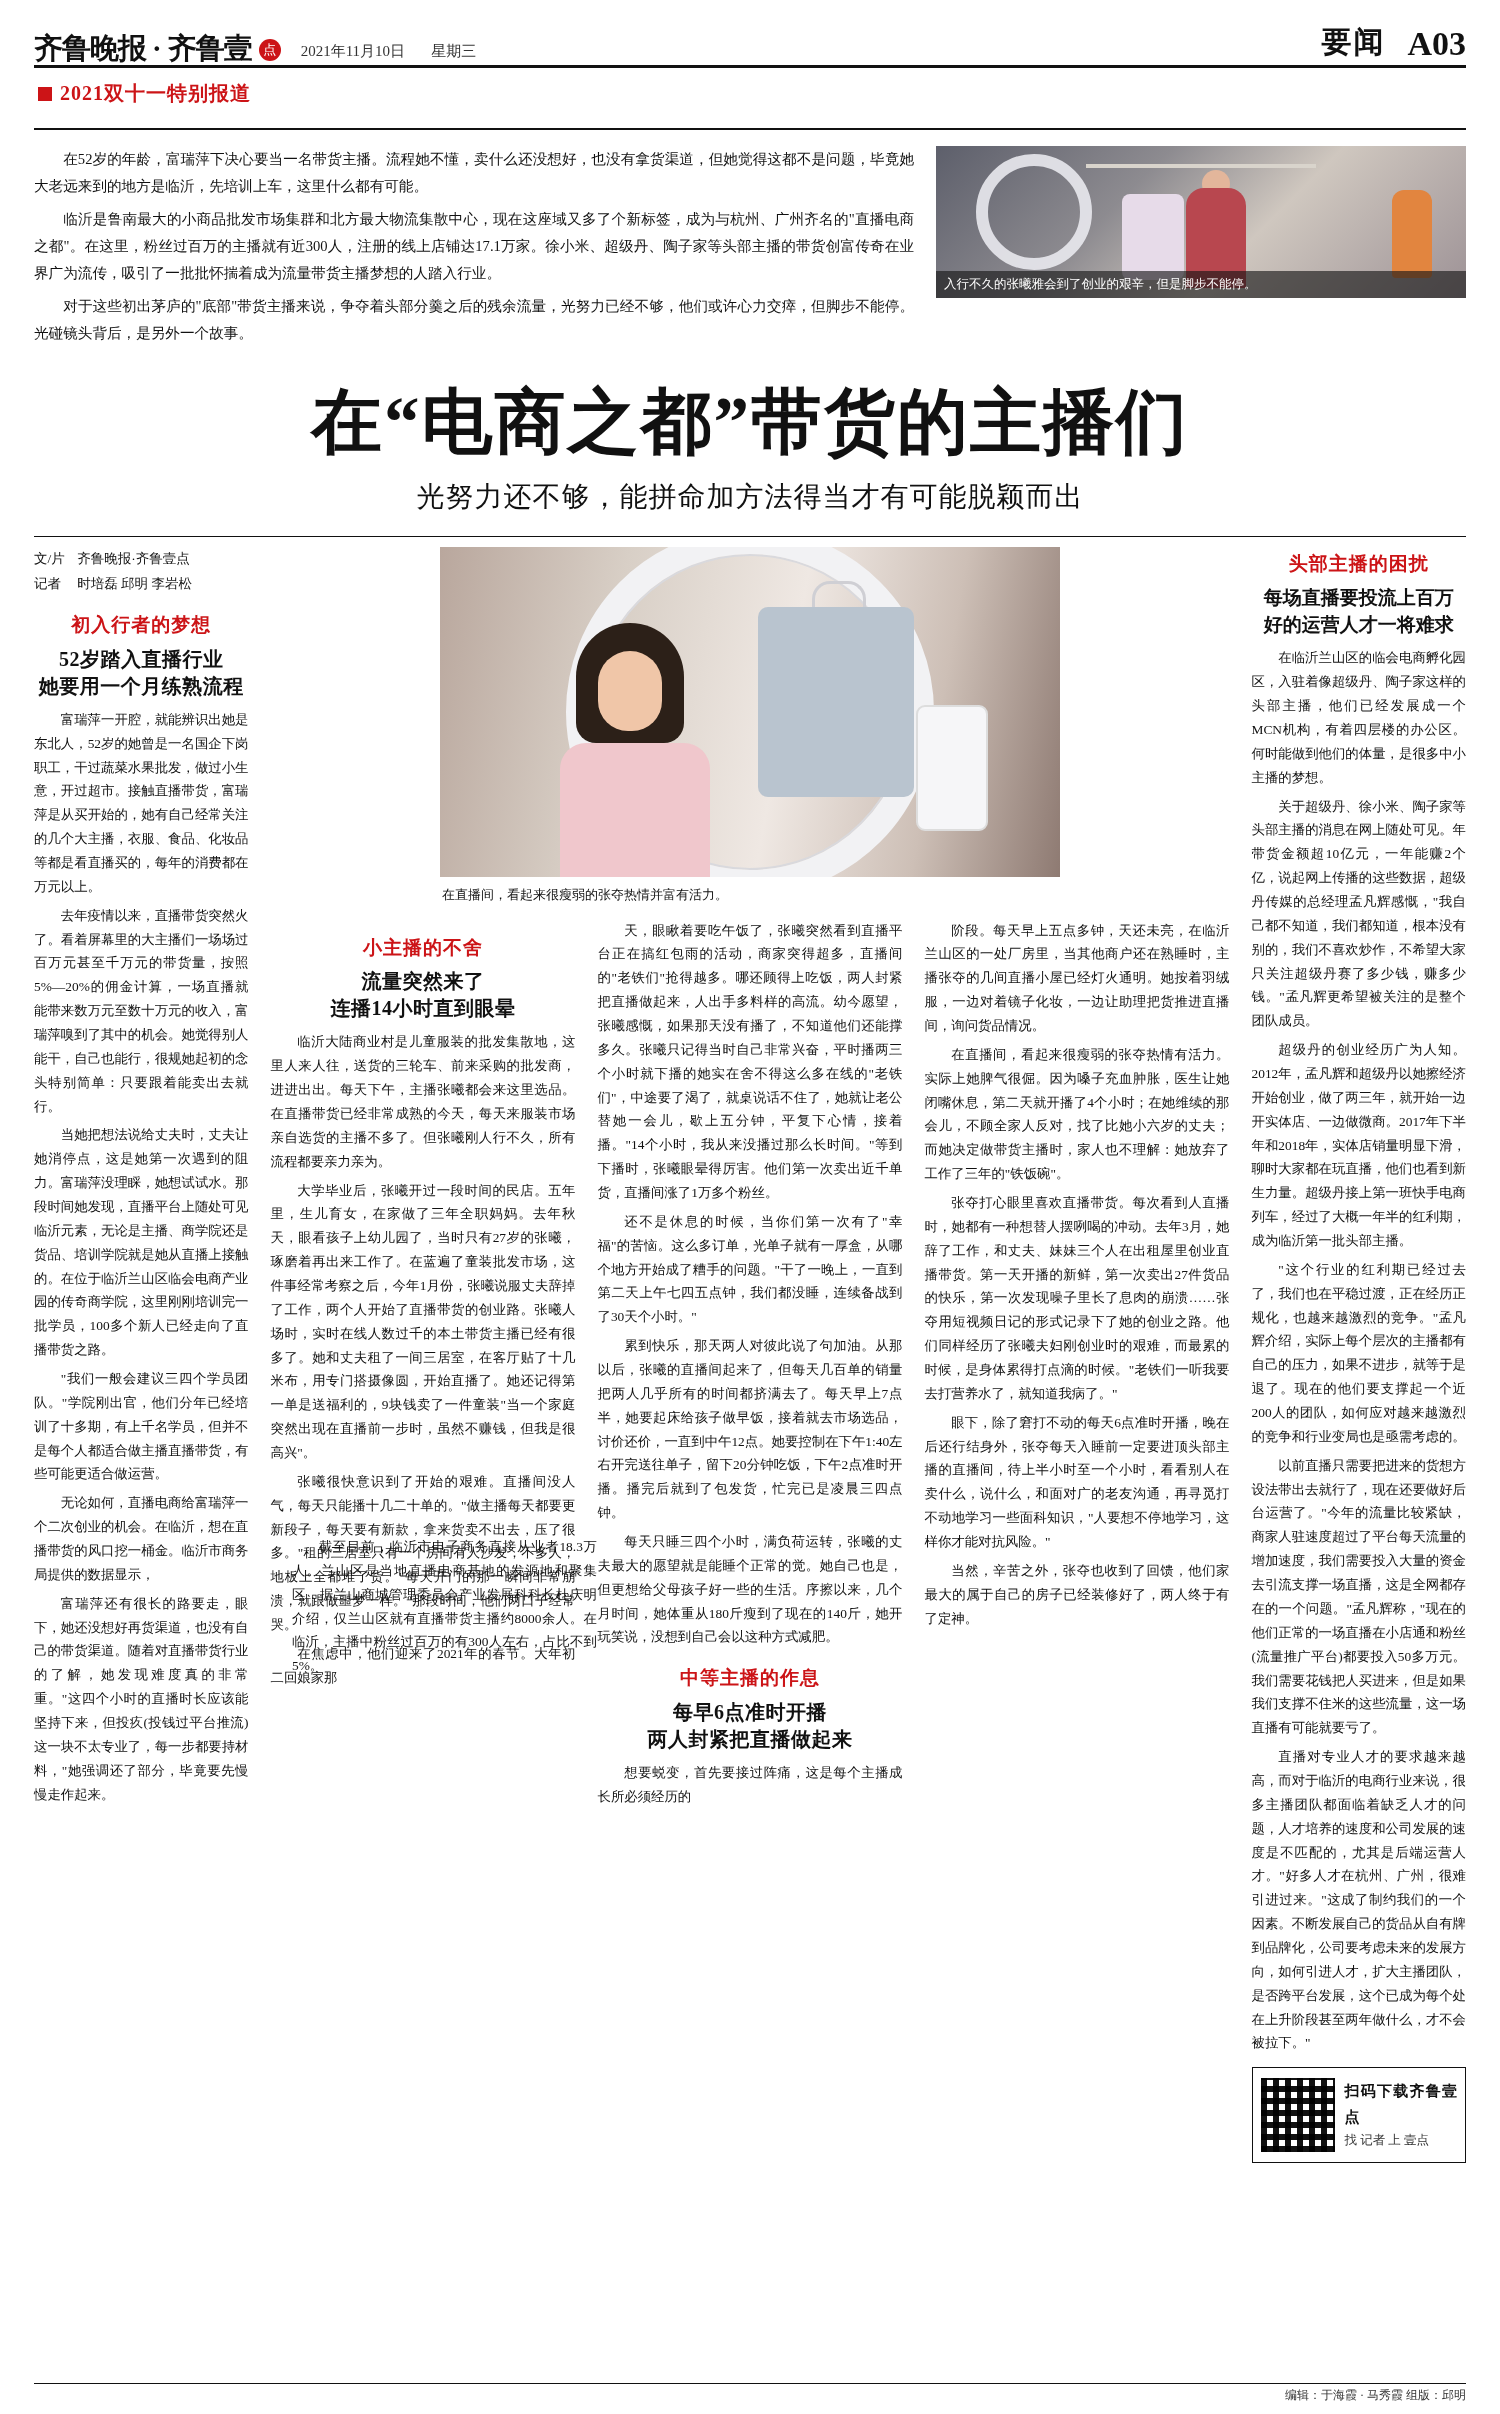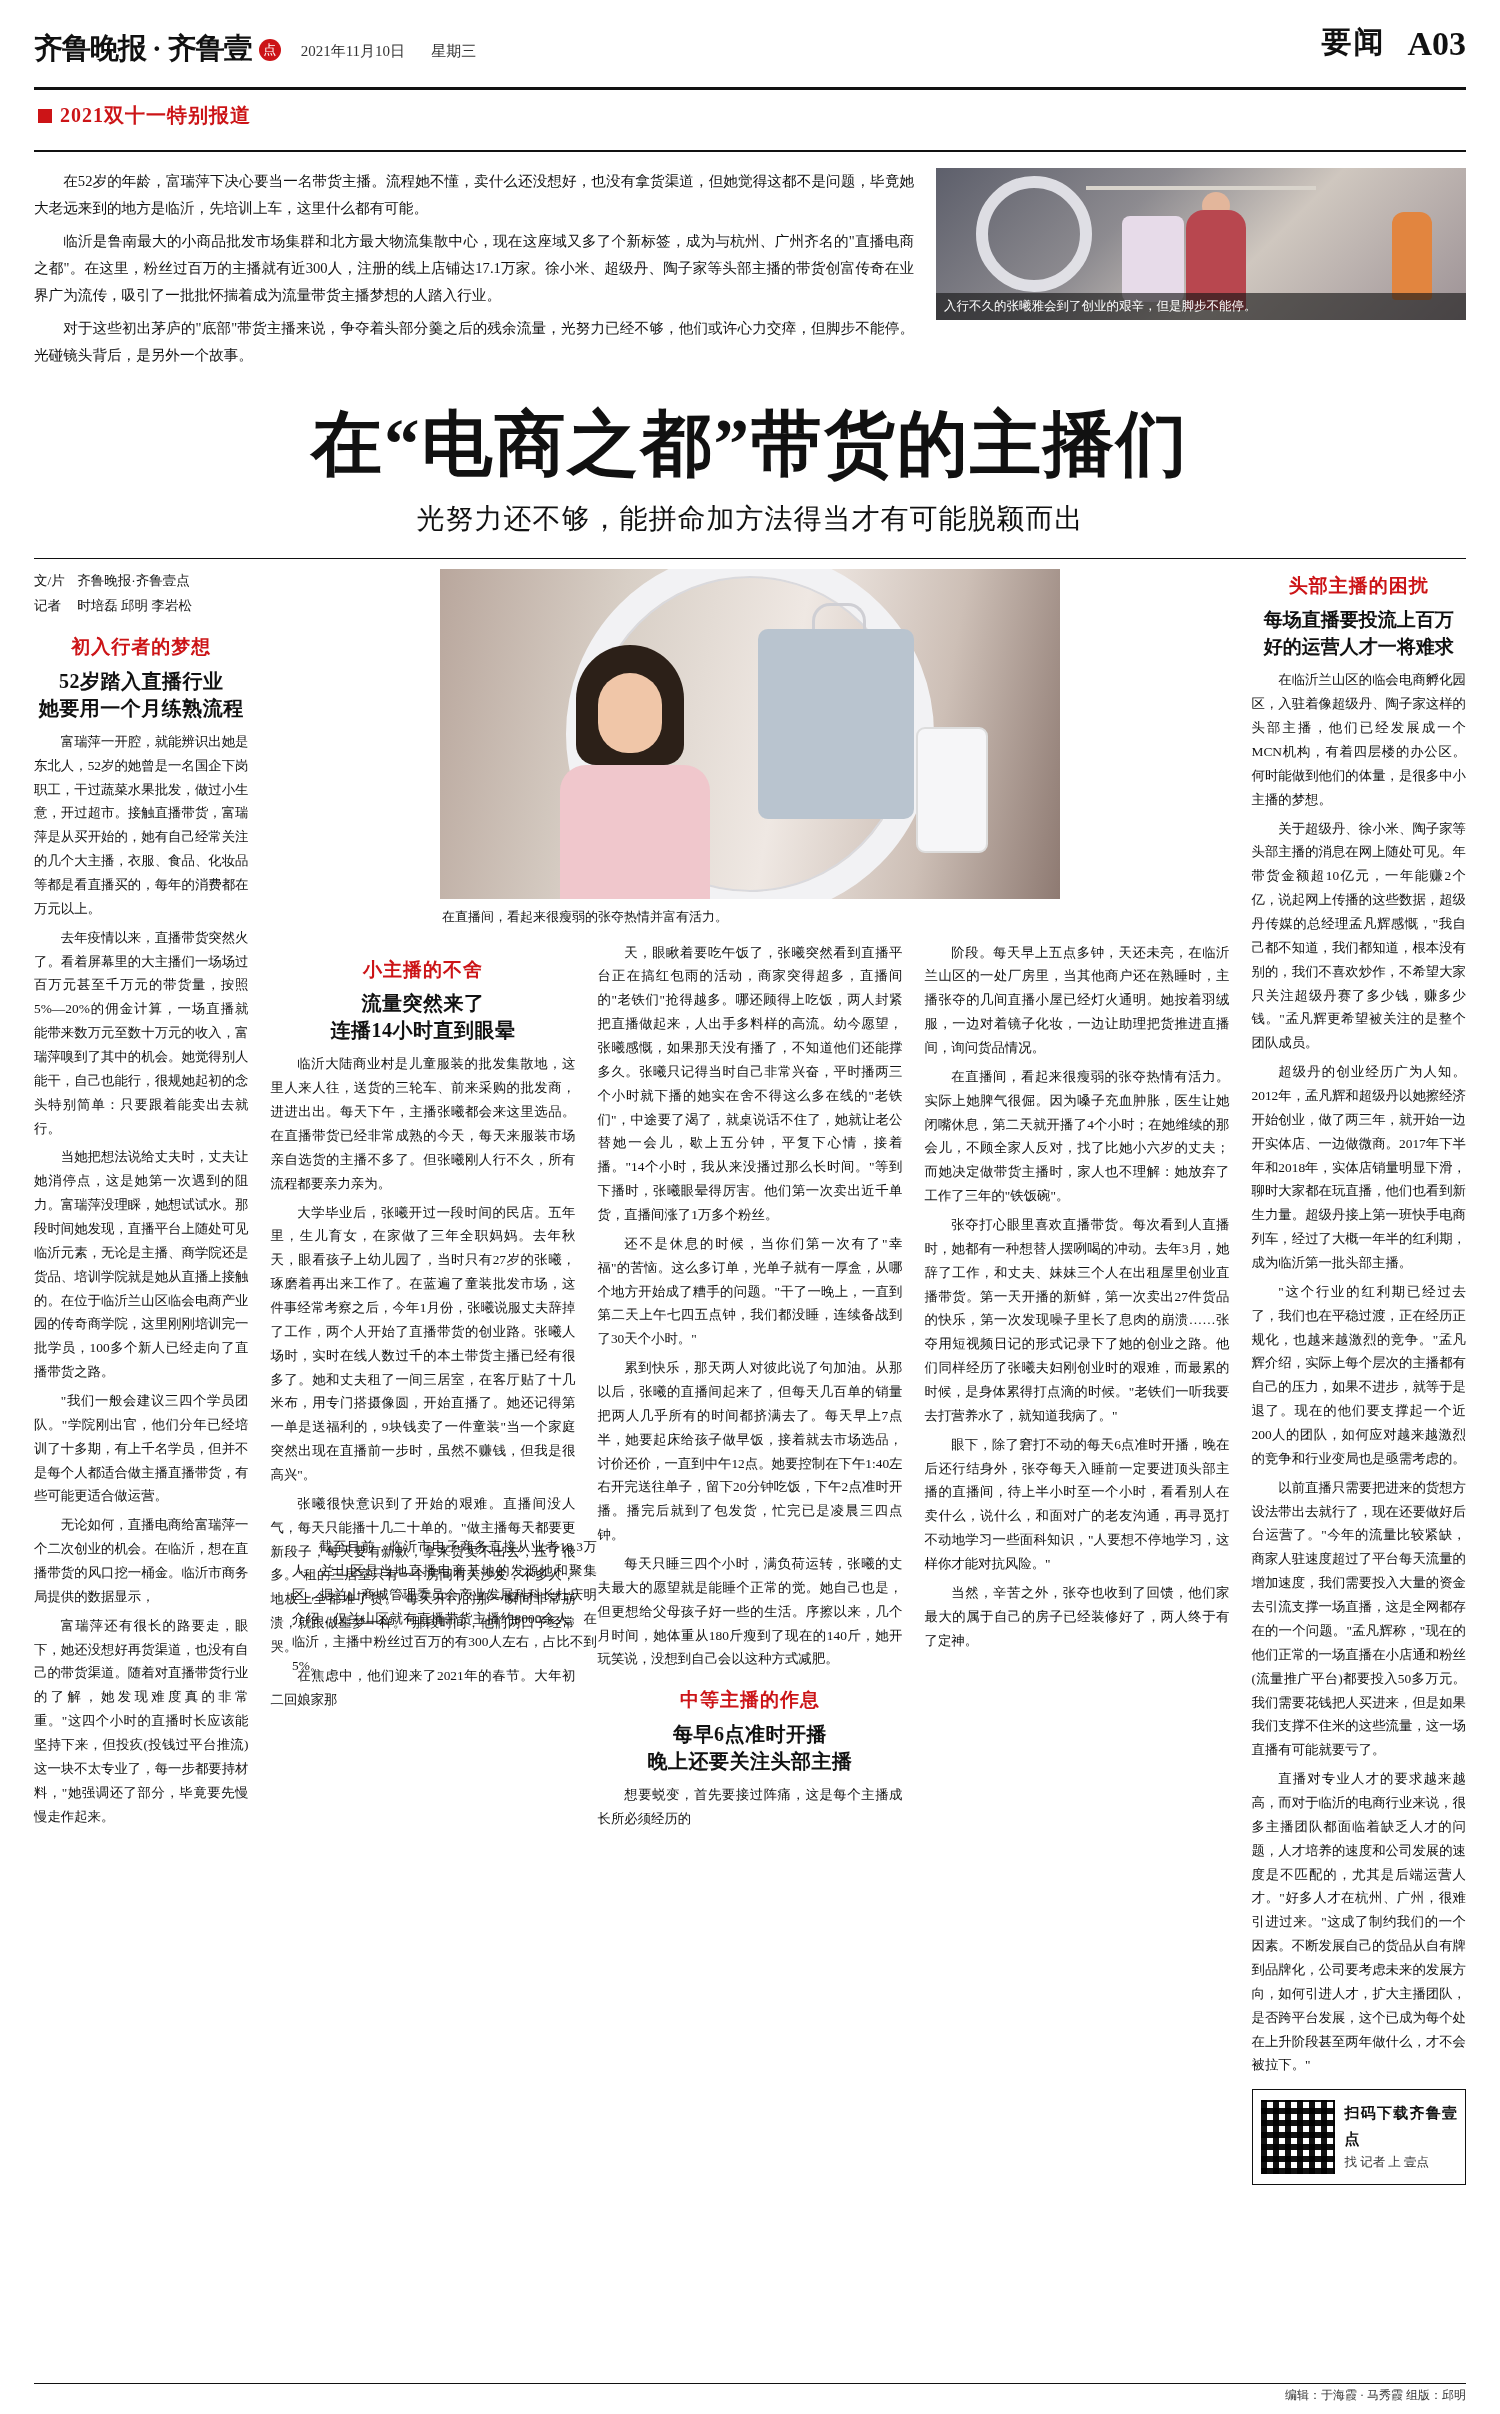--- a/index.html
+++ b/index.html
@@ -1,20 +1,20 @@
 <!DOCTYPE html>
 <html><head>
 <meta charset="utf-8">
 <style>
   html,body{margin:0;padding:0;background:#fff;}
   body{width:1500px;height:2414px;font-family:"Liberation Serif",serif;color:#111;position:relative;}
   .page{width:1500px;height:2414px;position:relative;box-sizing:border-box;padding:0 34px;}
 
   
-  .masthead{display:flex;align-items:flex-end;padding-top:22px;border-bottom:3px solid #111;padding-bottom:24px;}
+  .masthead{display:flex;align-items:flex-end;padding-top:22px;border-bottom:3px solid #111;padding-bottom:2px;}
   .logo-block{display:flex;align-items:flex-end;gap:6px;}
   .logo-qlwb{font-family:"Liberation Serif",serif;font-weight:bold;font-size:29px;letter-spacing:-1px;color:#111;line-height:1;}
   .logo-dot{font-size:29px;font-weight:bold;line-height:1;}
   .logo-qlyd{font-weight:bold;font-size:29px;color:#111;line-height:1;letter-spacing:-1px;}
   .logo-circle{display:inline-block;width:22px;height:22px;border-radius:50%;background:#cc1417;color:#fff;font-size:13px;line-height:22px;text-align:center;margin-left:1px;position:relative;top:-2px;}
   .masthead-date{font-size:15px;color:#333;margin-left:20px;padding-bottom:2px;text-align:right;}
   .masthead-week{font-size:15px;color:#333;margin-left:26px;padding-bottom:2px;}
   .masthead-right{margin-left:auto;display:flex;align-items:flex-end;gap:22px;}
   .masthead-section{font-size:30px;font-weight:bold;letter-spacing:2px;}
   .masthead-page{font-size:34px;font-weight:bold;font-family:"Liberation Serif",serif;}
@@ -186,21 +186,21 @@
           <p>张曦很快意识到了开始的艰难。直播间没人气，每天只能播十几二十单的。"做主播每天都要更新段子，每天要有新款，拿来货卖不出去，压了很多。"租的三居室只有一个房间有人沙发，不多人，地板上全都堆了货。"每天开门的那一瞬间非常崩溃，就跟做噩梦一样。"那段时间，他们两口子经常哭。</p>
           <p>在焦虑中，他们迎来了2021年的春节。大年初二回娘家那</p>
         </div>
         <div class="mid-col">
           <p>天，眼瞅着要吃午饭了，张曦突然看到直播平台正在搞红包雨的活动，商家突得超多，直播间的"老铁们"抢得越多。哪还顾得上吃饭，两人封紧把直播做起来，人出手多料样的高流。幼今愿望，张曦感慨，如果那天没有播了，不知道他们还能撑多久。张曦只记得当时自己非常兴奋，平时播两三个小时就下播的她实在舍不得这么多在线的"老铁们"，中途要了渴了，就桌说话不住了，她就让老公替她一会儿，歇上五分钟，平复下心情，接着播。"14个小时，我从来没播过那么长时间。"等到下播时，张曦眼晕得厉害。他们第一次卖出近千单货，直播间涨了1万多个粉丝。</p>
           <p>还不是休息的时候，当你们第一次有了"幸福"的苦恼。这么多订单，光单子就有一厚盒，从哪个地方开始成了糟手的问题。"干了一晚上，一直到第二天上午七四五点钟，我们都没睡，连续备战到了30天个小时。"</p>
           <p>累到快乐，那天两人对彼此说了句加油。从那以后，张曦的直播间起来了，但每天几百单的销量把两人几乎所有的时间都挤满去了。每天早上7点半，她要起床给孩子做早饭，接着就去市场选品，讨价还价，一直到中午12点。她要控制在下午1:40左右开完送往单子，留下20分钟吃饭，下午2点准时开播。播完后就到了包发货，忙完已是凌晨三四点钟。</p>
           <p>每天只睡三四个小时，满负荷运转，张曦的丈夫最大的愿望就是能睡个正常的觉。她自己也是，但更想给父母孩子好一些的生活。序擦以来，几个月时间，她体重从180斤瘦到了现在的140斤，她开玩笑说，没想到自己会以这种方式减肥。</p>
           <div class="sec-head">中等主播的作息</div>
           <div class="sec-sub" style="white-space:pre-line">每早6点准时开播
-晚上还要关注头部主播</div>
+两人封紧把直播做起来</div>
           <p>想要蜕变，首先要接过阵痛，这是每个主播成长所必须经历的</p>
         </div>
         <div class="mid-col">
           <p>阶段。每天早上五点多钟，天还未亮，在临沂兰山区的一处厂房里，当其他商户还在熟睡时，主播张夺的几间直播小屋已经灯火通明。她按着羽绒服，一边对着镜子化妆，一边让助理把货推进直播间，询问货品情况。</p>
           <p>在直播间，看起来很瘦弱的张夺热情有活力。实际上她脾气很倔。因为嗓子充血肿胀，医生让她闭嘴休息，第二天就开播了4个小时；在她维续的那会儿，不顾全家人反对，找了比她小六岁的丈夫；而她决定做带货主播时，家人也不理解：她放弃了工作了三年的"铁饭碗"。</p>
           <p>张夺打心眼里喜欢直播带货。每次看到人直播时，她都有一种想替人摆咧喝的冲动。去年3月，她辞了工作，和丈夫、妹妹三个人在出租屋里创业直播带货。第一天开播的新鲜，第一次卖出27件货品的快乐，第一次发现噪子里长了息肉的崩溃……张夺用短视频日记的形式记录下了她的创业之路。他们同样经历了张曦夫妇刚创业时的艰难，而最累的时候，是身体累得打点滴的时候。"老铁们一听我要去打营养水了，就知道我病了。"</p>
           <p>眼下，除了窘打不动的每天6点准时开播，晚在后还行结身外，张夺每天入睡前一定要进顶头部主播的直播间，待上半小时至一个小时，看看别人在卖什么，说什么，和面对广的老友沟通，再寻觅打不动地学习一些面科知识，"人要想不停地学习，这样你才能对抗风险。"</p>
           <p>当然，辛苦之外，张夺也收到了回馈，他们家最大的属于自己的房子已经装修好了，两人终于有了定神。</p>
         </div>
       </div>

